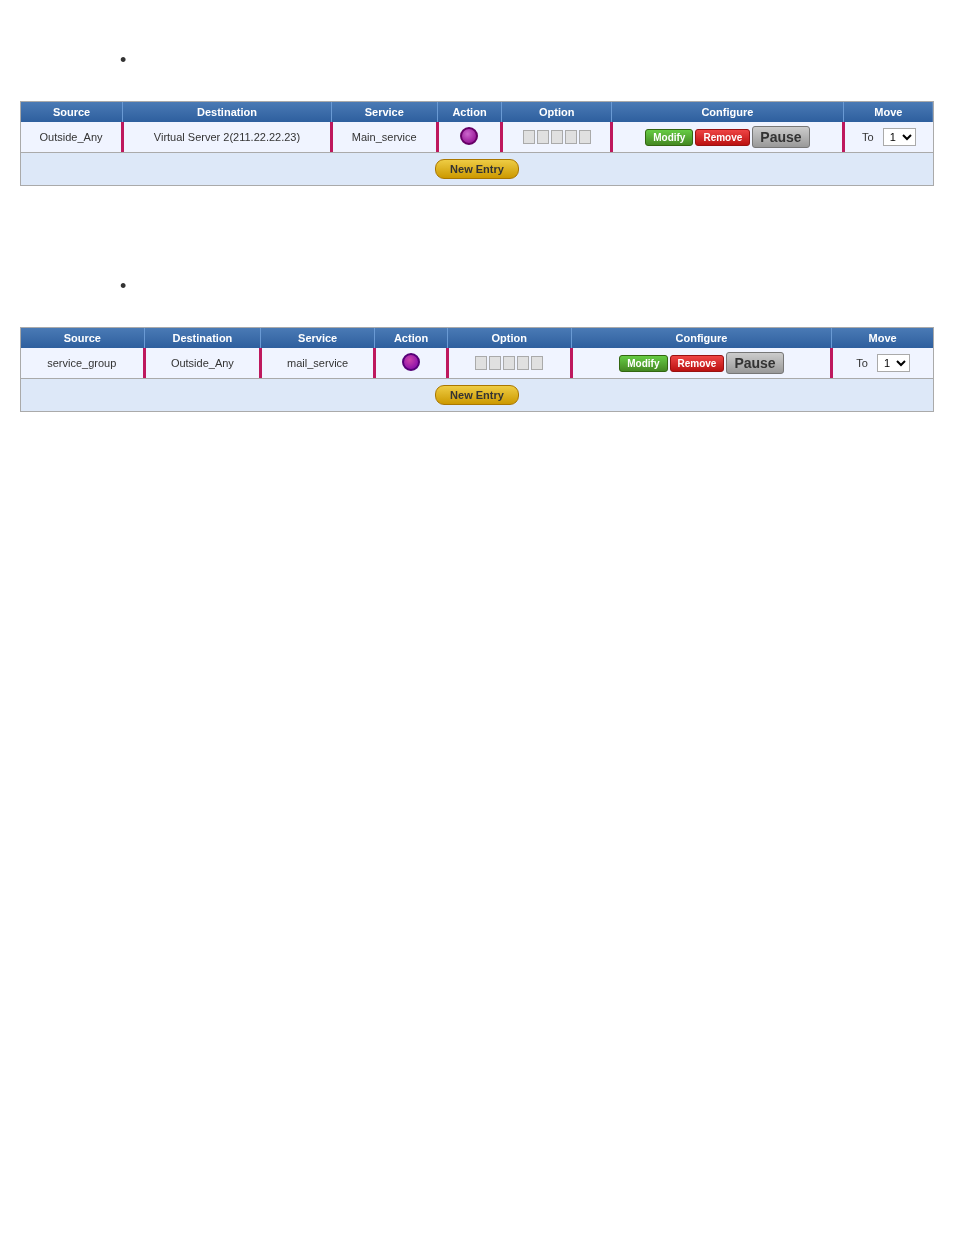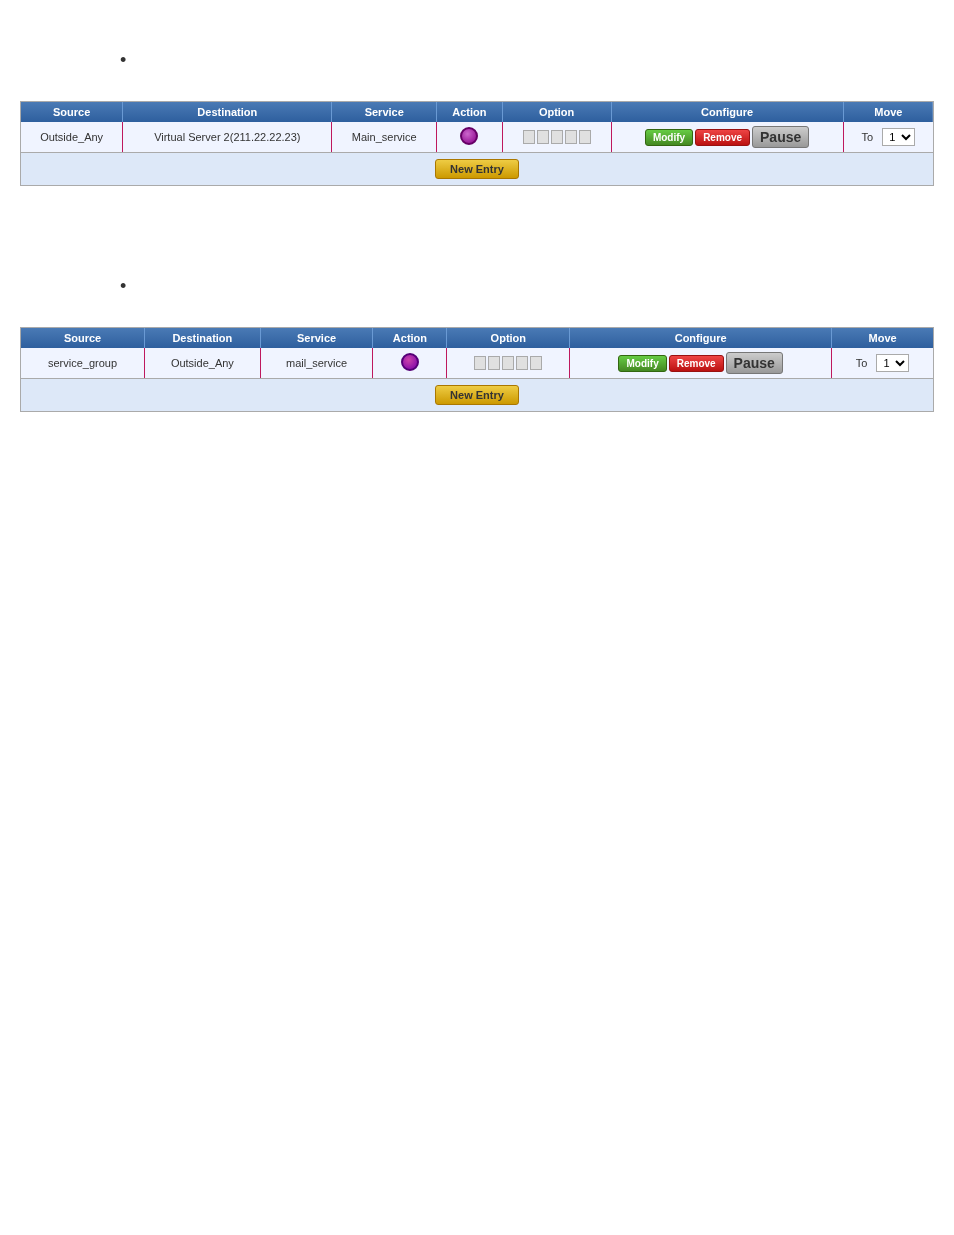--- a/index.html
+++ b/index.html
@@ -59,21 +59,21 @@
     .policy-table thead th:last-child {
       border-right: none;
     }
 
     .policy-table tbody tr {
       background: #f0f4ff;
     }
 
     .policy-table tbody td {
       padding: 4px 8px;
-      border-right: 1px solid #be185d;
+      border-right: 3px solid #be185d;
       text-align: center;
       font-size: 11px;
       color: #333;
     }
 
     .policy-table tbody td:last-child {
       border-right: none;
     }
 
     
@@ -172,21 +172,21 @@
       background: #dde8f8;
       text-align: center;
       padding: 6px;
       border-top: 1px solid #aaa;
     }
 
     .btn-new-entry {
       background: linear-gradient(to bottom, #eecc44, #cc9900);
       color: #333;
       border: 1px solid #aa7700;
-      border-radius: 3px;
+      border-radius: 9px;
       padding: 3px 14px;
       font-size: 11px;
       font-weight: bold;
       cursor: pointer;
     }
   </style>
 </head>
 <body>
 
 <div class="page-wrapper">

